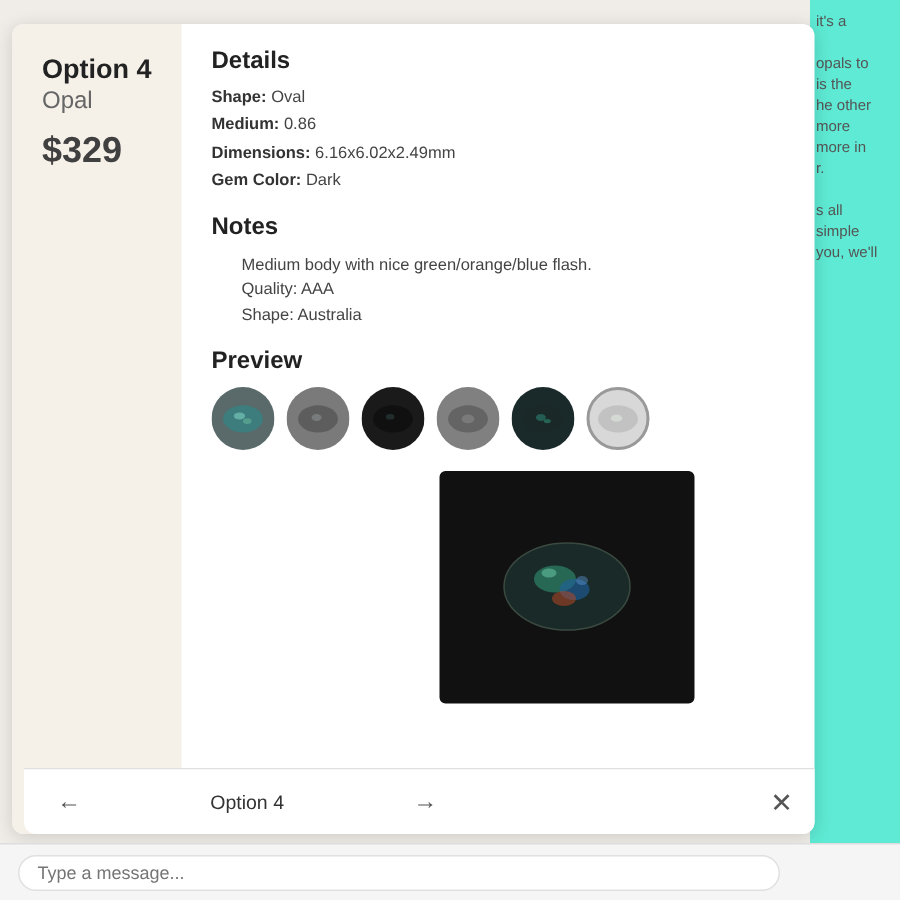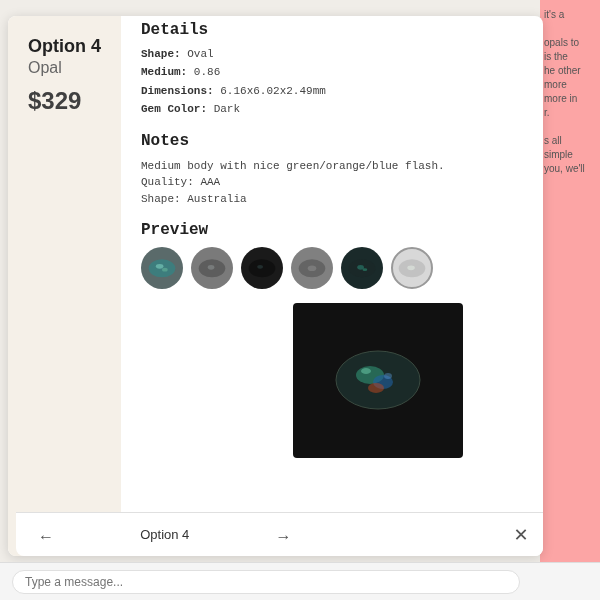--- a/index.html
+++ b/index.html
@@ -54,22 +54,21 @@
       font-size: 24px;
       font-weight: 600;
       color: #404040;
       margin-top: 10px;
     }
 
     
     .card-body {
       flex: 1;
       overflow-y: auto;
-      padding: 5px 20px;
-      font-family: Liberation Mono, monospace;
+      padding: 16px 20px;
     }
 
     .section-title {
       font-size: 16px;
       font-weight: 600;
       color: #222;
       margin-bottom: 8px;
     }
 
     .detail-row {
@@ -80,20 +79,21 @@
     }
     .detail-row span.label {
       font-weight: 600;
       color: #333;
     }
 
     .notes-text {
       font-size: 11px;
       color: #444;
       line-height: 1.5;
+      margin-left: 20px;
     }
 
     .section-divider {
       margin: 14px 0 10px 0;
     }
 
     
     .preview-thumbnails {
       display: flex;
       gap: 8px;
@@ -179,21 +179,21 @@
       font-size: 18px;
     }
 
     
     .right-panel {
       position: absolute;
       top: 0;
       right: 0;
       width: 60px;
       bottom: 0;
-      background: #fca5a5;
+      background: #5eead4;
       overflow: hidden;
     }
     .right-text {
       font-size: 10px;
       color: #555;
       padding: 8px 4px;
       line-height: 1.4;
     }
     .type-input {
       flex: 1;

